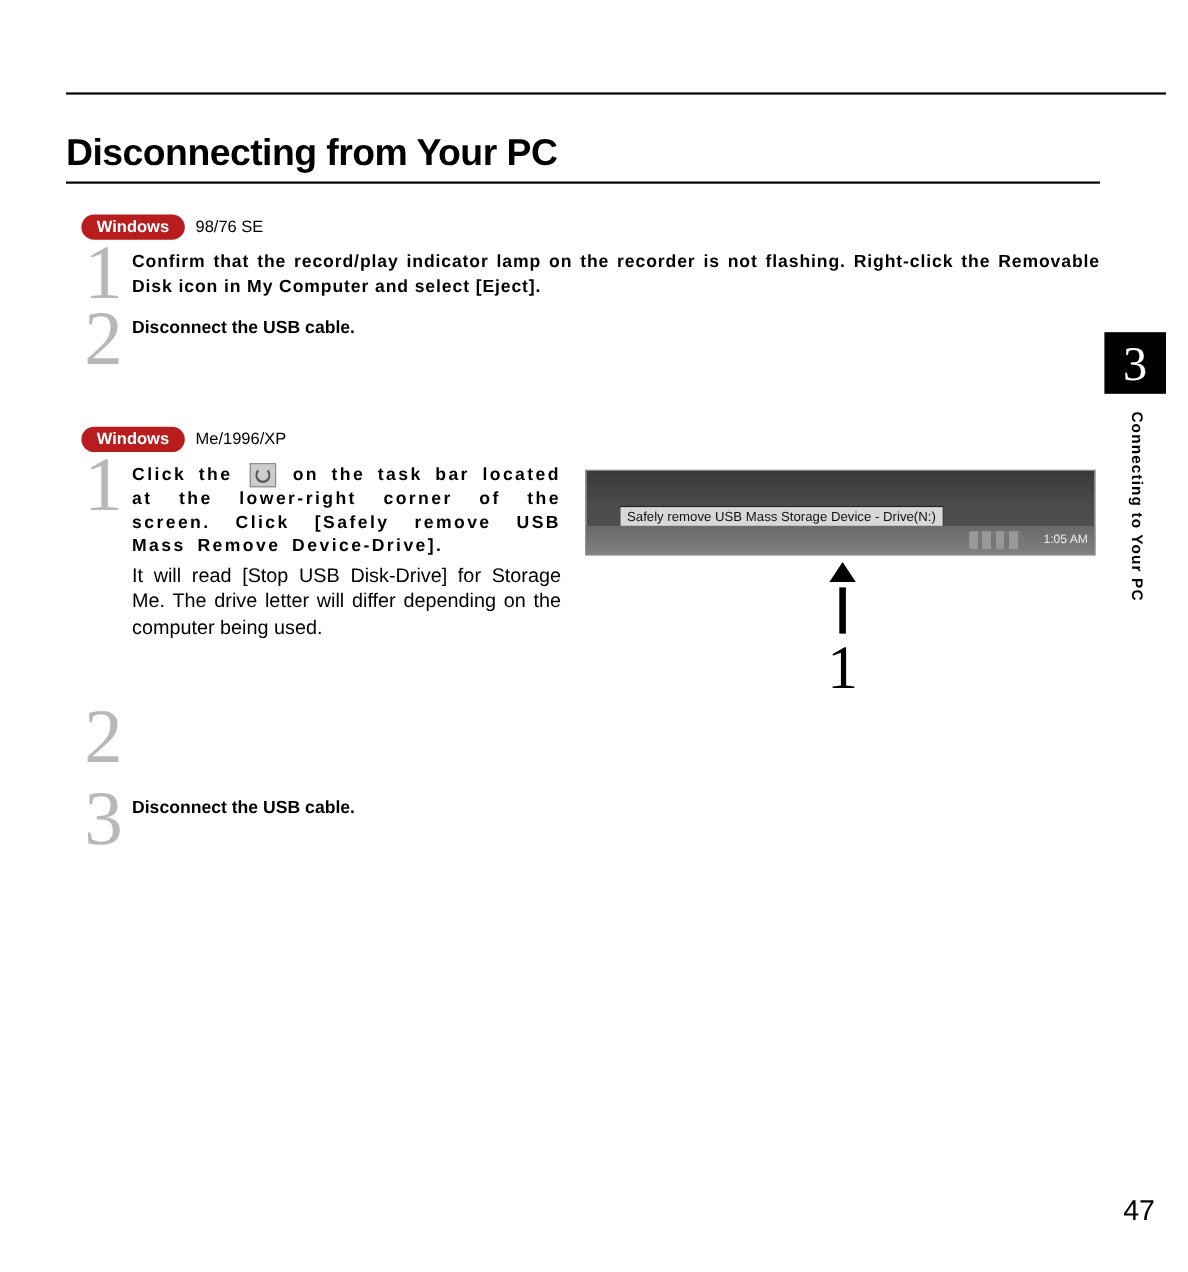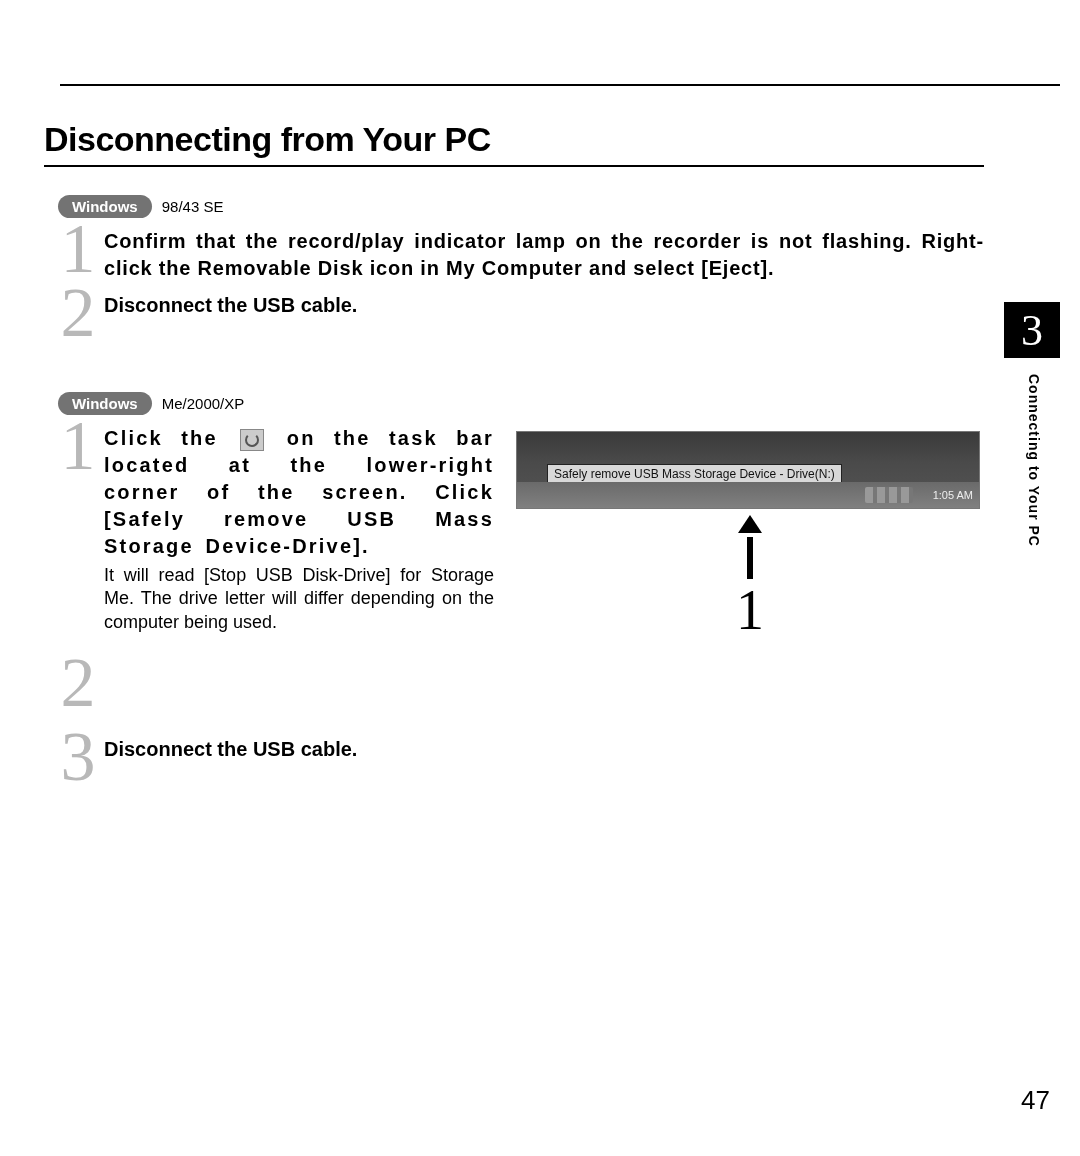--- a/index.html
+++ b/index.html
@@ -10,40 +10,40 @@
     font-family: Arial, Helvetica, sans-serif;
     position: relative;
   }
   .top-rule {
     position: absolute;
     left: 60px; right: 20px; top: 84px;
     border-top: 2px solid #000;
   }
   .content {
     position: absolute;
-    left: 44px; top: 120px;
+    left: 60px; top: 120px;
     width: 940px;
   }
   .page-title {
     font-size: 34px;
     font-weight: bold;
     letter-spacing: -0.5px;
     padding-bottom: 6px;
     border-bottom: 2px solid #000;
     margin-bottom: 28px;
   }
   .os-row {
     display: flex;
     align-items: center;
     gap: 10px;
     margin-left: 14px;
     margin-bottom: 10px;
   }
   .os-badge {
-    background: #737373;
+    background: #b91c1c;
     color: #fff;
     font-size: 15px;
     font-weight: bold;
     padding: 3px 14px;
     border-radius: 14px;
   }
   .os-ver {
     font-size: 15px;
   }
   .step {
@@ -63,21 +63,21 @@
     text-align: center;
     margin-right: 6px;
     margin-top: -8px;
   }
   .step-body {
     flex: 1;
     padding-top: 0;
   }
   .step-bold {
     font-weight: bold;
-    font-size: 20px;
+    font-size: 16px;
     line-height: 1.35;
     text-align: justify;
   }
   .step-bold.tight { letter-spacing: 0.8px; }
   .step-bold.loose { letter-spacing: 2.2px; word-spacing: 4px; }
   .step-note {
     font-size: 18px;
     line-height: 1.3;
     text-align: justify;
     margin-top: 4px;
@@ -198,52 +198,52 @@
 </head>
 <body>
 
 <div class="top-rule"></div>
 
 <div class="content">
   <h1 class="page-title">Disconnecting from Your PC</h1>
 
   <div class="os-row">
     <span class="os-badge">Windows</span>
-    <span class="os-ver">98/43 SE</span>
+    <span class="os-ver">98/76 SE</span>
   </div>
 
   <div class="step">
     <div class="step-num">1</div>
     <div class="step-body">
       <div class="step-bold tight">Confirm that the record/play indicator lamp on the recorder is not flashing. Right-click the Removable Disk icon in My Computer and select [Eject].</div>
     </div>
   </div>
 
   <div class="step">
     <div class="step-num">2</div>
     <div class="step-body">
       <div class="step-bold">Disconnect the USB cable.</div>
     </div>
   </div>
 
   <div class="section-gap"></div>
 
   <div class="os-row">
     <span class="os-badge">Windows</span>
-    <span class="os-ver">Me/2000/XP</span>
+    <span class="os-ver">Me/1996/XP</span>
   </div>
 
   <div class="two-col">
     <div class="step" style="margin-left:14px;">
       <div class="step-num">1</div>
       <div class="step-body col-text">
         <div class="step-bold loose">
           <span>Click the</span>
           <span class="task-icon"></span>
-          <span>on the task bar located at the lower-right corner of the screen. Click [Safely remove USB Mass Storage Device-Drive].</span>
+          <span>on the task bar located at the lower-right corner of the screen. Click [Safely remove USB Mass Remove Device-Drive].</span>
         </div>
         <div class="step-note">It will read [Stop USB Disk-Drive] for Storage Me. The drive letter will differ depending on the computer being used.</div>
       </div>
     </div>
 
     <div class="col-fig">
       <div class="screenshot">
         <div class="tooltip">Safely remove USB Mass Storage Device - Drive(N:)</div>
         <div class="taskbar">
           <div class="tray-icons"></div>

